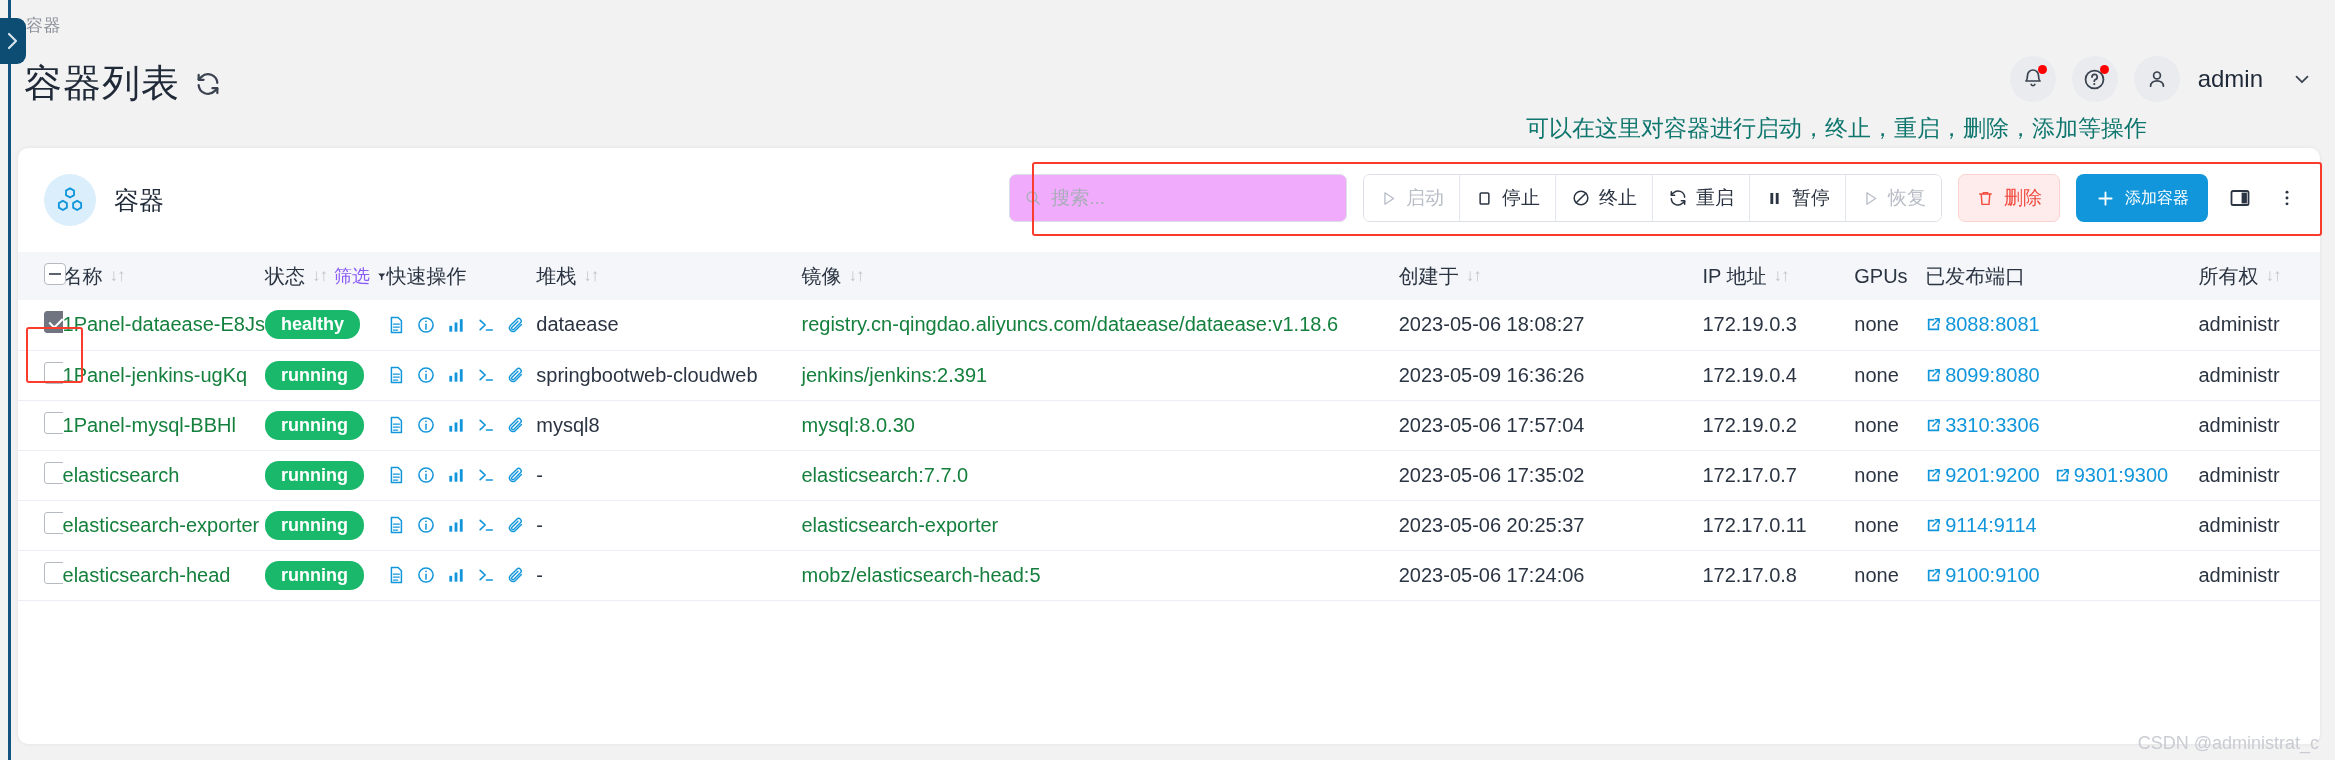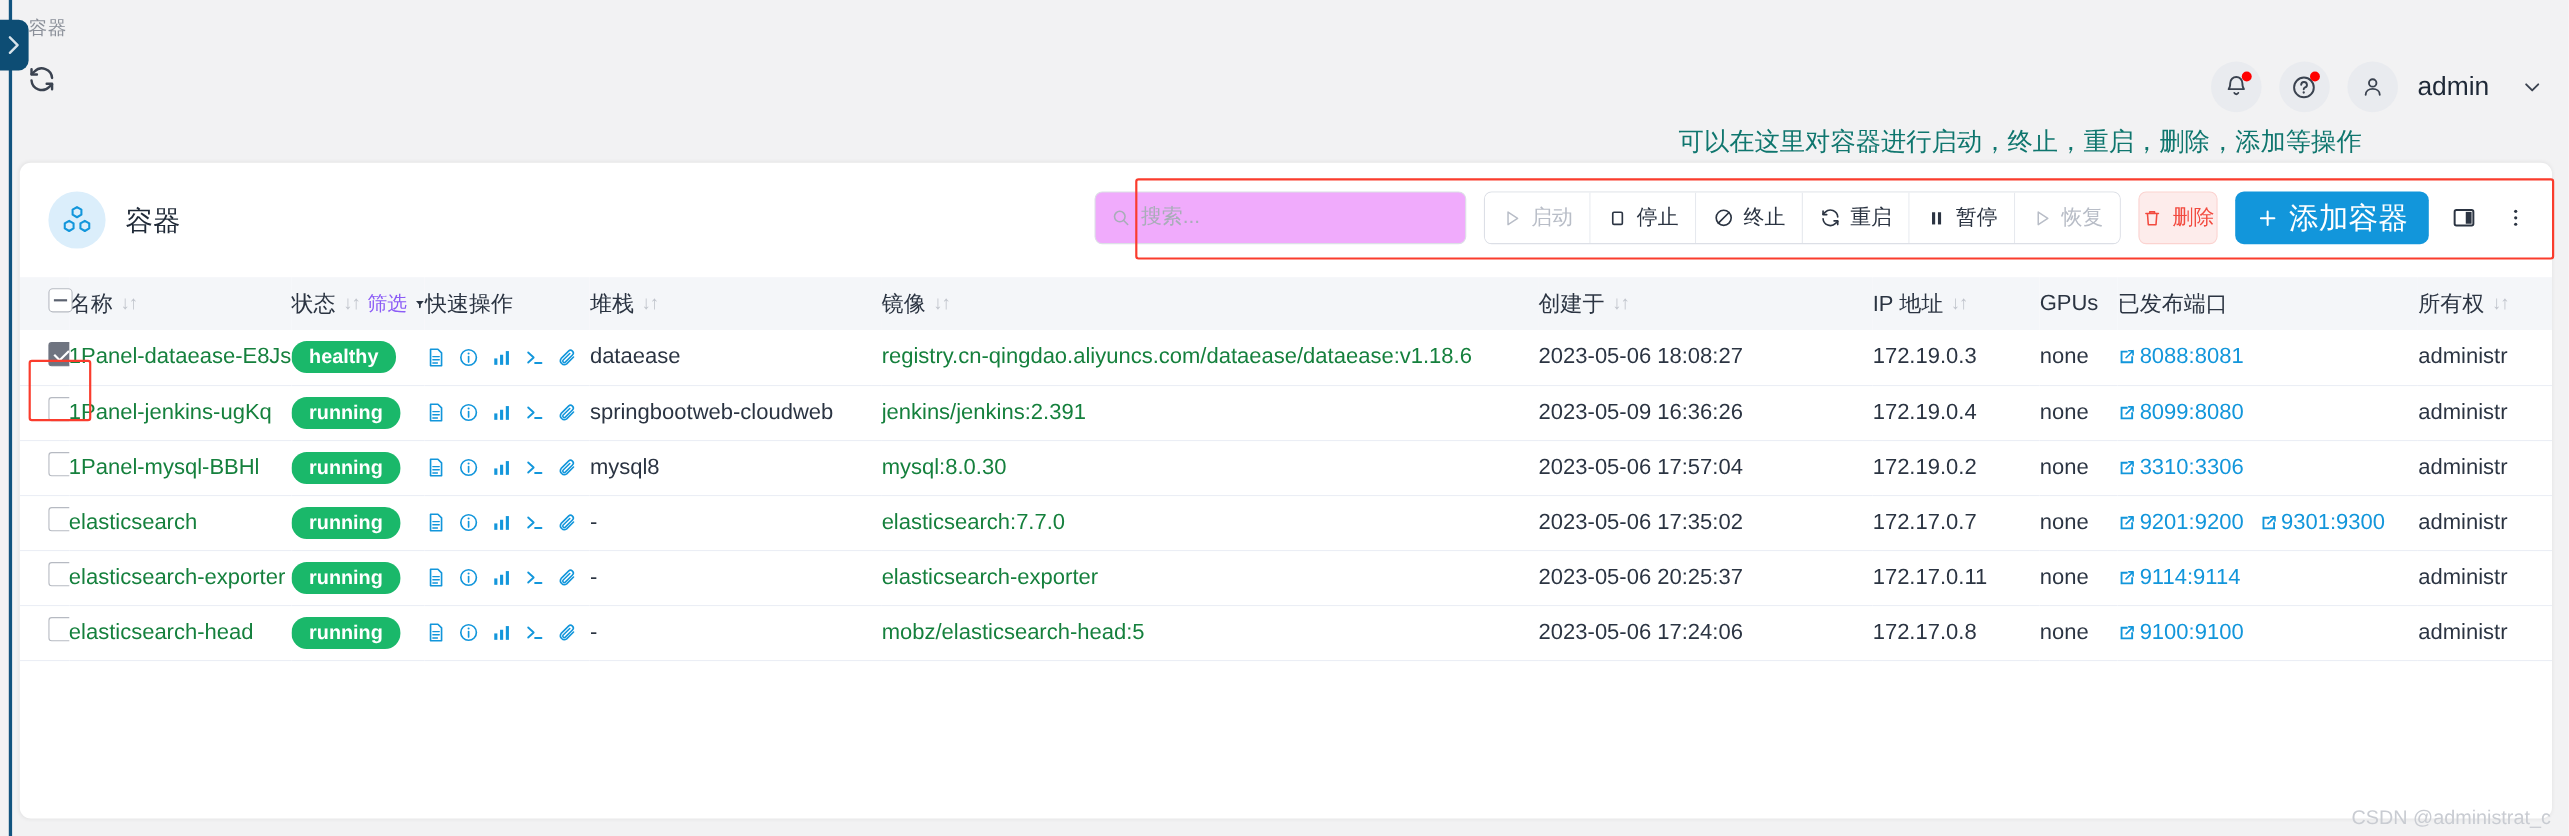--- a/index.html
+++ b/index.html
@@ -95,27 +95,27 @@
   .btn-group { display: flex; align-items: flex-start; border: 1px solid #dcdfe6; border-radius: 7px; overflow: hidden; }
   .gbtn {
     height: 46px; padding: 0 15px; display: flex; align-items: center; gap: 8px;
     font-size: 19px; color: #2b3442; background: #fff; cursor: pointer;
     border-right: 1px solid #e4e7ed; white-space: nowrap;
   }
   .gbtn:last-child { border-right: none; }
   .gbtn.disabled { color: #b8bdc7; cursor: default; }
 
   .btn-danger {
-    height: 48px; padding: 0 2px; display: flex; align-items: center; gap: 9px;
+    height: 48px; padding: 0 17px; display: flex; align-items: center; gap: 9px;
     font-size: 19px; color: #f24a3f; background: #fdeceb; border: 1px solid #fbd3d0;
     border-radius: 7px; cursor: pointer; white-space: nowrap;
   }
   .btn-primary {
     height: 48px; padding: 0 19px; display: flex; align-items: center; gap: 9px;
-    font-size: 27px; color: #fff; background: #1296db; border-radius: 8px;
+    font-size: 16px; color: #fff; background: #1296db; border-radius: 8px;
     cursor: pointer; white-space: nowrap;
   }
   .tool-icon { padding: 4px; cursor: pointer; display: flex; align-items: center; }
 
   
   .hl-toolbar {
     position: absolute; left: 1032px; top: 162px;
     width: 1290px; height: 74px;
     border: 2px solid #fa3c2d; border-radius: 3px;
     pointer-events: none; z-index: 5;
@@ -196,20 +196,21 @@
   <div class="rail-line"></div>
   <div class="rail-handle">
     <svg width="14" height="20" viewBox="0 0 14 20">
       <path d="M3 3 L10 10 L3 17" fill="none" stroke="#d7e3ea" stroke-width="2.2" stroke-linecap="round" stroke-linejoin="round"></path>
     </svg>
   </div>
 
   <div class="breadcrumb">容器</div>
 
   <div class="page-title-wrap">
+    <div class="page-title">容器列表</div>
     <svg class="refresh-title-icon" width="28" height="28" viewBox="0 0 24 24">
       <path d="M20 11a8 8 0 0 0-13.6-5.1L4 8" fill="none" stroke="#3b4350" stroke-width="1.9" stroke-linecap="round"></path>
       <path d="M4 13a8 8 0 0 0 13.6 5.1L20 16" fill="none" stroke="#3b4350" stroke-width="1.9" stroke-linecap="round"></path>
       <path d="M4 4.2V8.4H8.2" fill="none" stroke="#3b4350" stroke-width="1.9" stroke-linecap="round" stroke-linejoin="round"></path>
       <path d="M20 19.8V15.6H15.8" fill="none" stroke="#3b4350" stroke-width="1.9" stroke-linecap="round" stroke-linejoin="round"></path>
     </svg>
   </div>
 
   <div class="header-right">
     <div class="icon-circle">

